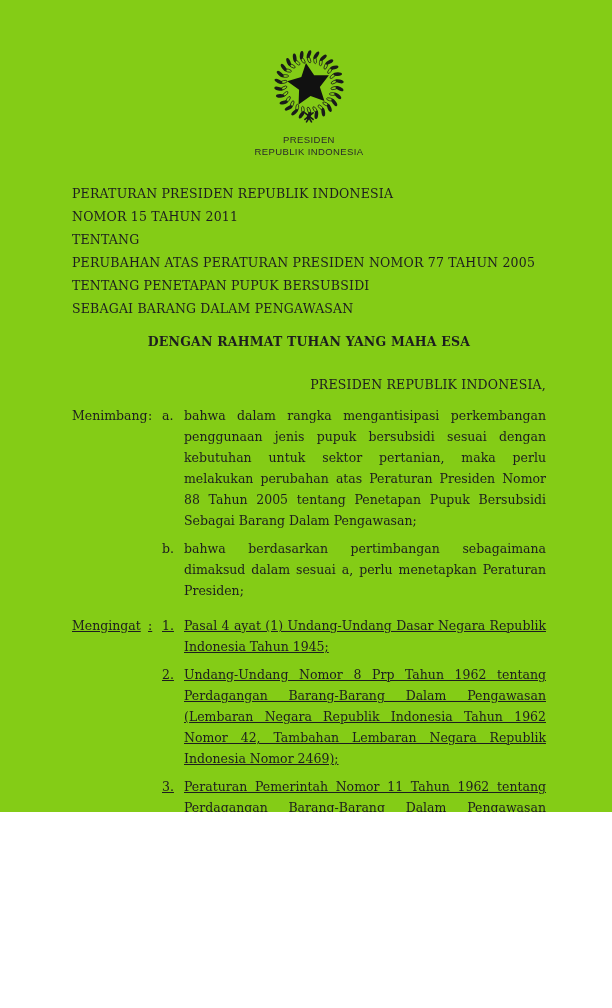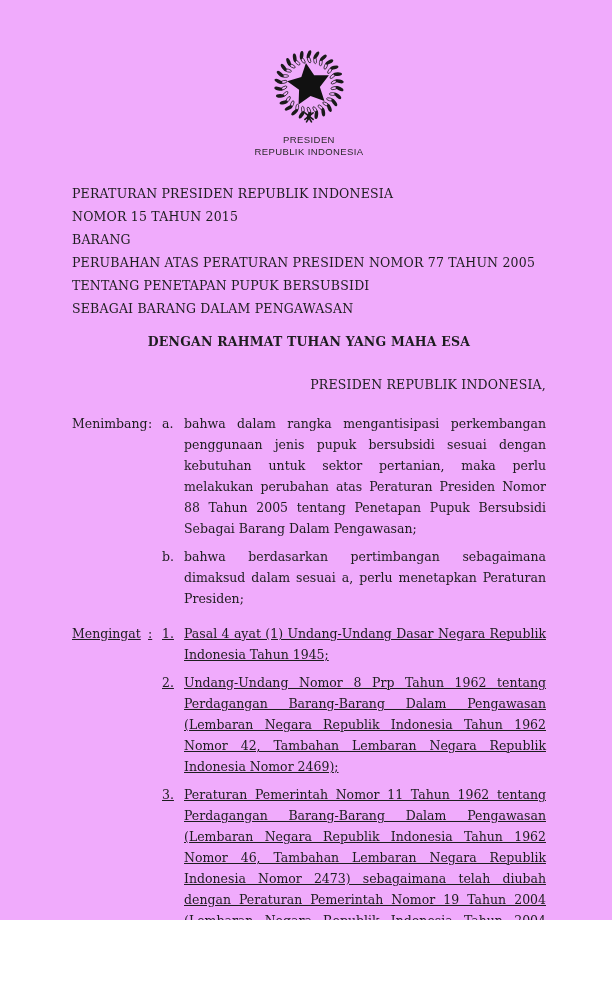--- a/index.html
+++ b/index.html
@@ -1,21 +1,21 @@
 <!DOCTYPE html>
 <html><head>
 <meta charset="utf-8">
 <style>
   html, body { margin: 0; padding: 0; background: #ffffff; }
   .page {
     position: relative;
     width: 612px;
-    height: 920px;
+    height: 812px;
     margin: 0 auto;
-    background: #f0abfc;
+    background: #84cc16;
     box-sizing: border-box;
     padding: 44px 66px 0 72px;
     font-family: "DejaVu Serif", "Liberation Serif", serif;
     color: #1d1d1f;
     overflow: hidden;
   }
   .letterhead { text-align: center; }
   .emblem { display: block; margin: 0 auto; width: 82px; height: 82px; }
   .org-line {
     font-family: "Liberation Sans", sans-serif;
@@ -23,21 +23,21 @@
     line-height: 12px;
     letter-spacing: 0.4px;
     color: #2a2a2a;
   }
   .org-line1 { margin-top: 8px; }
   .title-block { margin-top: 24px; }
   .title-line { font-size: 12.5px; line-height: 23px; letter-spacing: 0.2px; }
   .invocation { margin-top: 10px; text-align: center; font-size: 12.5px; line-height: 23px; letter-spacing: 0.2px; font-weight: bold; }
   .authority  { margin-top: 20px; text-align: right; font-size: 12.5px; line-height: 23px; letter-spacing: 0.2px; }
   .clause { font-size: 12.5px; line-height: 21px; }
-  .clause-considering { margin-top: 17px; }
+  .clause-considering { margin-top: 9px; }
   .clause-recalling   { margin-top: 14px; text-decoration: underline; }
   .clause-row { display: flex; margin-bottom: 7px; }
   .clause-label  { width: 76px; flex: none; }
   .clause-colon  { width: 14px; flex: none; }
   .clause-marker { width: 22px; flex: none; }
   .clause-text   { flex: 1 1 auto; text-align: justify; text-justify: inter-word; }
   .catchword {
     margin-top: 8px;
     text-align: left;
     font-size: 12.5px;
@@ -113,22 +113,22 @@
         </g>
       <polygon class="star" transform="rotate(-8 50 50)" points="50,23 57.9,39.1 75.7,41.7 62.8,54.2 65.9,71.8 50,63.5 34.1,71.8 37.2,54.2 24.3,41.7 42.1,39.1"></polygon>
       <path class="bow" d="M45,84 L55,92 M55,84 L45,92 M47,95 L50,90 L53,95"></path>
     </svg>
     <div class="org-line org-line1">PRESIDEN</div>
     <div class="org-line">REPUBLIK INDONESIA</div>
   </header>
 
   <section class="title-block">
     <div class="title-line">PERATURAN PRESIDEN REPUBLIK INDONESIA</div>
-    <div class="title-line">NOMOR 15 TAHUN 2015</div>
-    <div class="title-line">BARANG</div>
+    <div class="title-line">NOMOR 15 TAHUN 2011</div>
+    <div class="title-line">TENTANG</div>
     <div class="title-line">PERUBAHAN ATAS PERATURAN PRESIDEN NOMOR 77 TAHUN 2005</div>
     <div class="title-line">TENTANG PENETAPAN PUPUK BERSUBSIDI</div>
     <div class="title-line">SEBAGAI BARANG DALAM PENGAWASAN</div>
   </section>
 
   <div class="invocation">DENGAN RAHMAT TUHAN YANG MAHA ESA</div>
   <div class="authority">PRESIDEN REPUBLIK INDONESIA,</div>
 
   <section class="clause clause-considering">
     <div class="clause-row">

